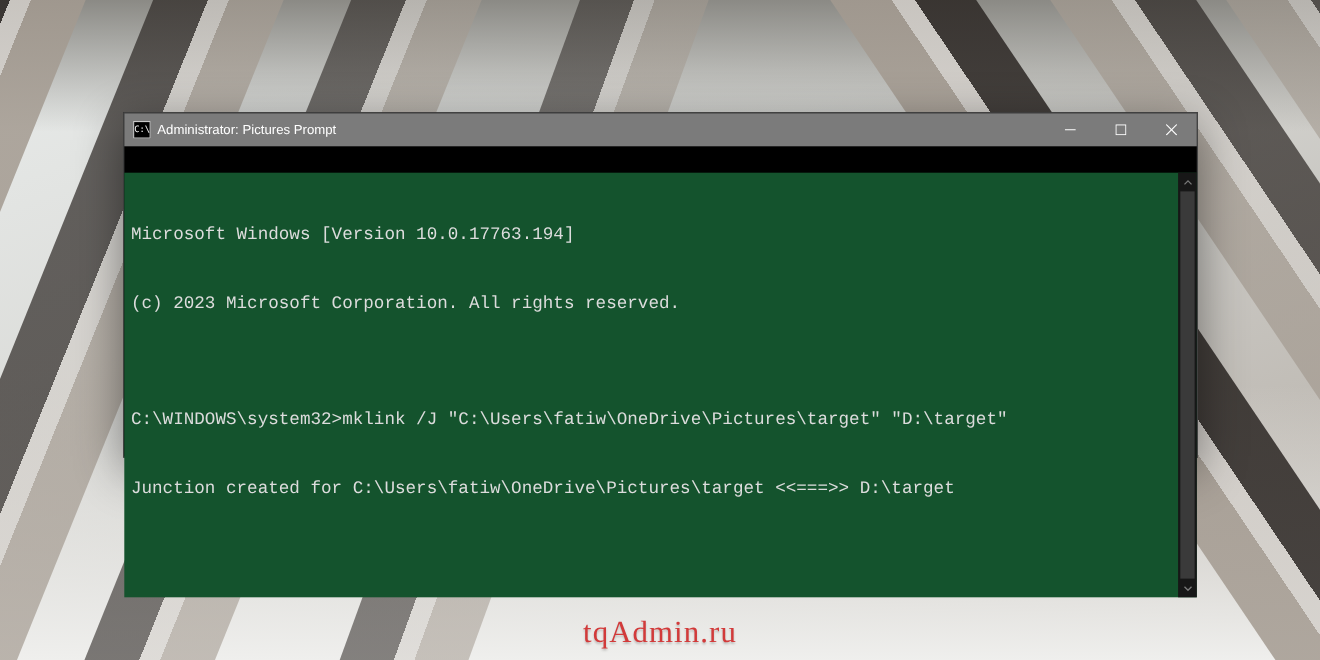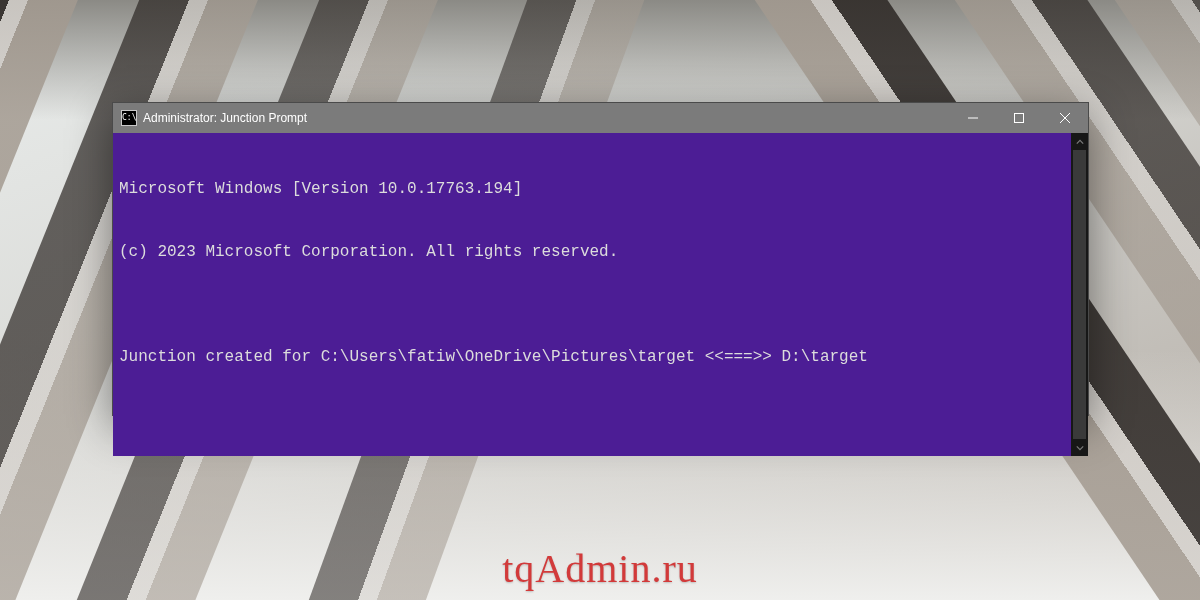--- a/index.html
+++ b/index.html
@@ -81,21 +81,22 @@
     align-items: center;
     justify-content: center;
     color: #fff;
   }
   .win-btn svg { width: 10px; height: 10px; stroke: #fff; stroke-width: 1; fill: none; }
 
   .term-wrap {
     position: relative;
     flex: 1 1 auto;
     display: flex;
-    background: #4c1d95;
+    background: #14532d;
+    margin-top: 24px;
   }
   .terminal {
     flex: 1 1 auto;
     padding: 4px 6px;
     color: #dcdcdc;
     font-family: Consolas, "Courier New", monospace;
     font-size: 16px;
     line-height: 21px;
     white-space: pre;
     overflow: hidden;
@@ -127,21 +128,21 @@
     position:absolute; top:0; left:2px; right:2px; height:100%;
     background:#3a3a3a;
   }
 
   .watermark {
     position: absolute;
     bottom: 8px;
     left: 50%;
     transform: translateX(-50%);
     font-family: "Brush Script MT", "Segoe Script", cursive;
-    font-size: 40px;
+    font-size: 28px;
     color: #d23a3a;
     letter-spacing: 1px;
     text-shadow: 0 1px 2px rgba(0,0,0,.2);
     pointer-events: none;
   }
 </style>
 </head>
 <body>
 
 <div class="stage">
@@ -151,21 +152,21 @@
   <div class="diag d2"></div>
   <div class="diag d3"></div>
   <div class="diag d4"></div>
   <div class="diag d5"></div>
   <div class="diag d6"></div>
   <div class="diag d7"></div>
 
   <div class="window">
     <div class="titlebar">
       <div class="title-icon">C:\</div>
-      <div class="title-text">Administrator: Junction Prompt</div>
+      <div class="title-text">Administrator: Pictures Prompt</div>
       <div class="title-spacer"></div>
       <div class="win-btn">
         <svg viewBox="0 0 10 10">
             <line x1="0" y1="5" x2="10" y2="5"></line>
           </svg>
       </div>
       <div class="win-btn">
         <svg viewBox="0 0 10 10">
             <rect x="0.5" y="0.5" width="9" height="9"></rect>
           </svg>
@@ -176,20 +177,21 @@
             <line x1="10" y1="0" x2="0" y2="10"></line>
           </svg>
       </div>
     </div>
 
     <div class="term-wrap">
       <div class="terminal">
         <div class="line">Microsoft Windows [Version 10.0.17763.194]</div>
         <div class="line">(c) 2023 Microsoft Corporation. All rights reserved.</div>
         <div class="line"></div>
+        <div class="line">C:\WINDOWS\system32&gt;mklink /J "C:\Users\fatiw\OneDrive\Pictures\target" "D:\target"</div>
         <div class="line">Junction created for C:\Users\fatiw\OneDrive\Pictures\target &lt;&lt;===&gt;&gt; D:\target</div>
         <div class="line"></div>
       </div>
       <div class="scrollbar">
         <div class="sb-btn">
           <svg viewBox="0 0 10 10">
               <polyline points="1,7 5,3 9,7" fill="none" stroke="#7a7a7a" stroke-width="1.5"></polyline>
             </svg>
         </div>
         <div class="sb-track">

